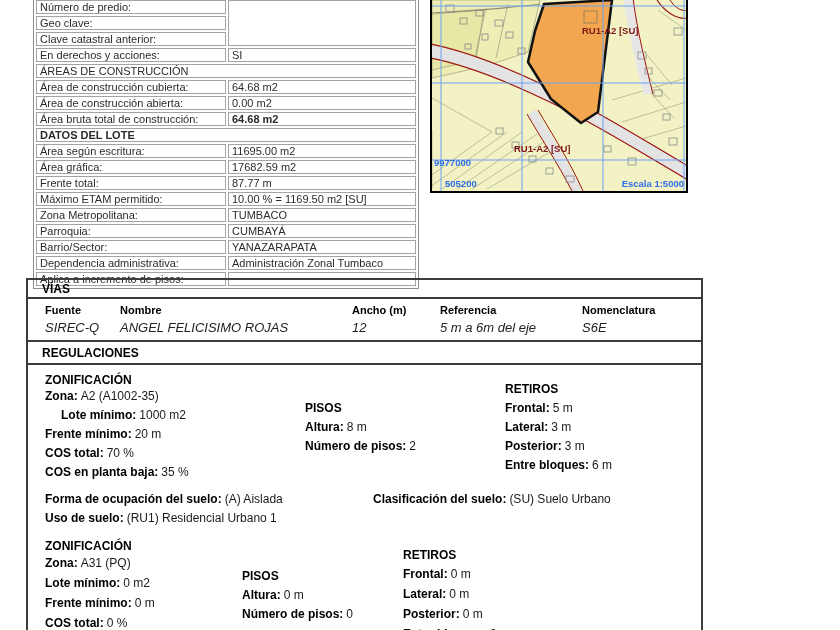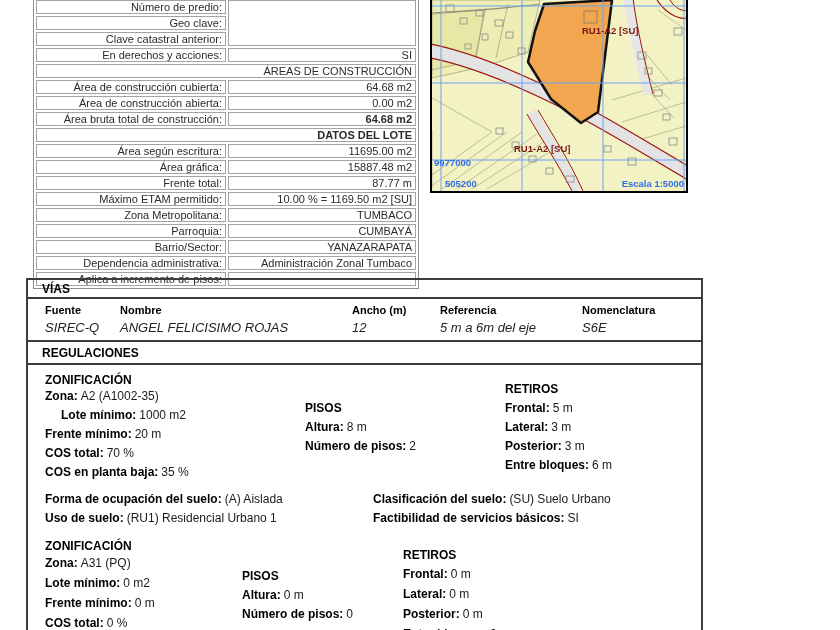--- a/index.html
+++ b/index.html
@@ -1,17 +1,17 @@
 <!DOCTYPE html>
 <html><head>
 <meta charset="utf-8">
 <style>
   html,body{margin:0;padding:0;background:#fff;}
   #page{position:relative;width:734px;height:630px;background:#fff;overflow:hidden;
-        font-family:"Liberation Sans",sans-serif;color:#1a1a1a;text-align:right;}
+        font-family:"Liberation Sans",sans-serif;color:#1a1a1a;}
 
   
   table.prop{position:absolute;left:33px;top:-3px;border-collapse:separate;border-spacing:2px;
              border:1px solid #8f8f8f;width:386px;}
   table.prop td{border:1px solid #a3a3a3;font-size:11px;line-height:12px;height:12px;
                 padding:0 3px;color:#2b2b2b;white-space:nowrap;overflow:hidden;}
   table.prop td.lbl{width:182px;}
   table.prop td.sec{border:1px solid #a3a3a3;}
   td.secbold{font-weight:bold;color:#000;}
   td.vbold{font-weight:bold;color:#000;}
@@ -72,21 +72,21 @@
     </tr>
     <tr>
       <td colspan="2" class="sec secbold">DATOS DEL LOTE</td>
     </tr>
     <tr>
       <td class="lbl">Área según escritura:</td>
       <td>11695.00 m2</td>
     </tr>
     <tr>
       <td class="lbl">Área gráfica:</td>
-      <td>15887.48 m2</td>
+      <td>17682.59 m2</td>
     </tr>
     <tr>
       <td class="lbl">Frente total:</td>
       <td>87.77 m</td>
     </tr>
     <tr>
       <td class="lbl">Máximo ETAM permitido:</td>
       <td>10.00 % = 1169.50 m2 [SU]</td>
     </tr>
     <tr>
@@ -236,21 +236,20 @@
 
   <div class="blk-title" style="left:505px;top:382px;">RETIROS</div>
   <div class="kv" style="left:505px;top:401px;"><span class="k">Frontal:</span><span class="v">5 m</span></div>
   <div class="kv" style="left:505px;top:420px;"><span class="k">Lateral:</span><span class="v">3 m</span></div>
   <div class="kv" style="left:505px;top:439px;"><span class="k">Posterior:</span><span class="v">3 m</span></div>
   <div class="kv" style="left:505px;top:458px;"><span class="k">Entre bloques:</span><span class="v">6 m</span></div>
 
   <div class="kv" style="left:45px;top:492px;"><span class="k">Forma de ocupación del suelo:</span><span class="v">(A) Aislada</span></div>
   <div class="kv" style="left:45px;top:511px;"><span class="k">Uso de suelo:</span><span class="v">(RU1) Residencial Urbano 1</span></div>
   <div class="kv" style="left:373px;top:492px;"><span class="k">Clasificación del suelo:</span><span class="v">(SU) Suelo Urbano</span></div>
-  <div class="kv" style="left:373px;top:511px;"><span class="k">Factibilidad de servicios básicos:</span><span class="v">SI</span></div>
 
   <div class="blk-title" style="left:45px;top:539px;">ZONIFICACIÓN</div>
   <div class="kv" style="left:45px;top:556px;"><span class="k">Zona:</span><span class="v">A31 (PQ)</span></div>
   <div class="kv" style="left:45px;top:576px;"><span class="k">Lote mínimo:</span><span class="v">0 m2</span></div>
   <div class="kv" style="left:45px;top:596px;"><span class="k">Frente mínimo:</span><span class="v">0 m</span></div>
   <div class="kv" style="left:45px;top:616px;"><span class="k">COS total:</span><span class="v">0 %</span></div>
 
   <div class="blk-title" style="left:242px;top:569px;">PISOS</div>
   <div class="kv" style="left:242px;top:588px;"><span class="k">Altura:</span><span class="v">0 m</span></div>
   <div class="kv" style="left:242px;top:607px;"><span class="k">Número de pisos:</span><span class="v">0</span></div>

